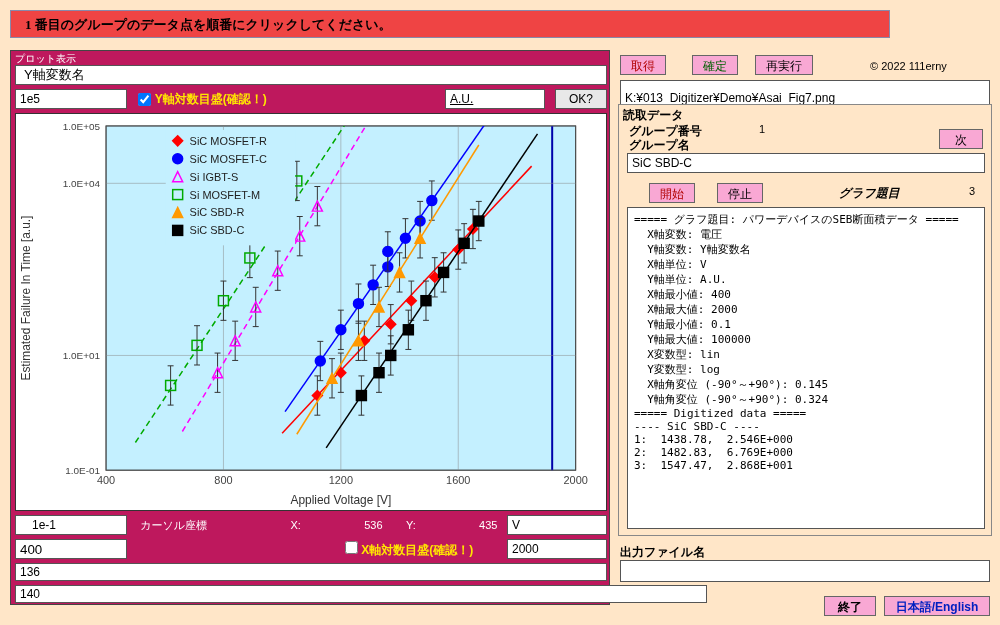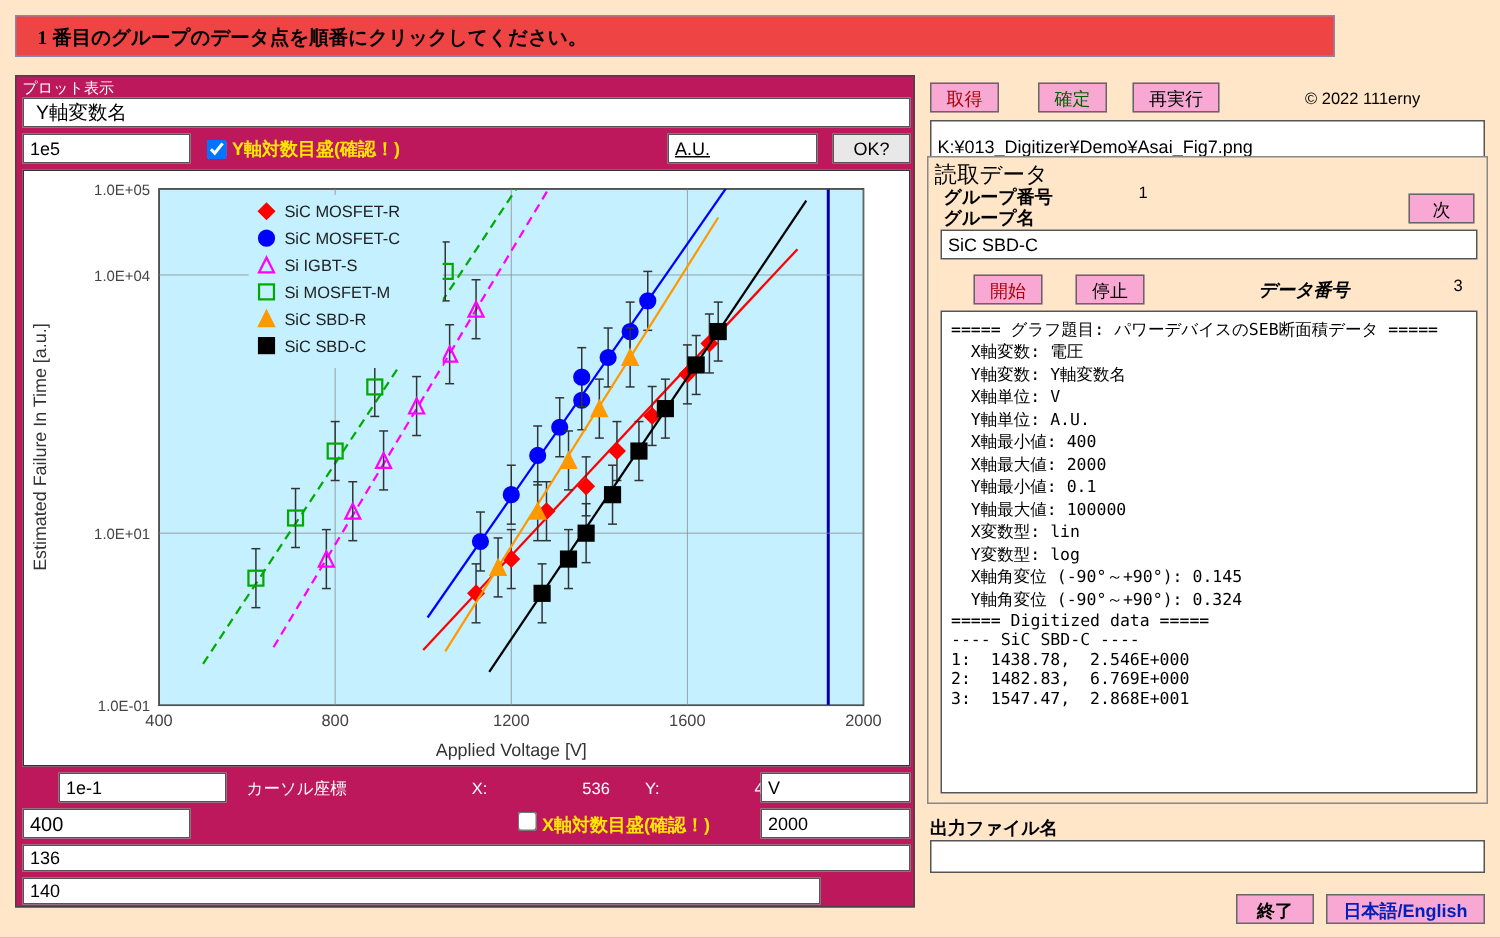--- a/index.html
+++ b/index.html
@@ -11,38 +11,38 @@
   .plot-panel-title { color: #fff; font-size: 10px; padding: 1px 4px; }
   .yvar-input { position: absolute; left: 4px; top: 14px; width: 592px; height: 20px; background: #fff; border: 1px solid #555; padding: 2px 8px; font-size: 13px; }
   .row2 { position: absolute; left: 4px; top: 38px; width: 592px; height: 20px; }
   .ymax-input { width: 112px; height: 20px; border: 1px solid #555; padding: 2px 4px; font-size: 12px; background:#fff; }
   .ylog-cb { margin-left: 8px; vertical-align: middle; }
   .ylog-label { color: #ffe600; font-weight: bold; font-size: 12px; vertical-align: middle; }
   .yunit-input { position: absolute; left: 430px; top: 0; width: 100px; height: 20px; border:1px solid #555; padding:2px 4px; font-size:12px; background:#fff;text-decoration:underline;}
   .ok-btn { position: absolute; left: 540px; top: 0; width: 52px; height: 20px; background: #e8e8e8; border:1px solid #555; font-size:12px;}
   .plot-area { position: absolute; left: 4px; top: 62px; width: 592px; height: 398px; background: #fff; border:1px solid #333; }
   .row-ymin { position:absolute; left:4px; top:464px; width:592px; height:20px;}
-  .ymin-input { width:112px; height:20px; border:1px solid #555; padding:2px 4px; font-size:12px; background:#fff;margin-left:24px;}
+  .ymin-input { width:112px; height:20px; border:1px solid #555; padding:2px 16px; font-size:12px; background:#fff;}
   .cursor-label { color:#fff; margin-left:10px; font-size:11px;}
   .xunit-input { position:absolute; right:0; top:0; width:100px; height:20px; border:1px solid #555; padding:2px 4px; background:#fff; font-size:12px;}
   .row-xmin { position:absolute; left:4px; top:488px; width:592px; height:20px;}
   .xmin-input { width:112px; height:20px; border:1px solid #555; padding:2px 4px; background:#fff;}
   .xlog-label { color:#ffe600; font-weight:bold; font-size:12px;}
   .xmax-input { position:absolute; right:0; top:0; width:100px; height:20px; border:1px solid #555; padding:2px 4px; background:#fff; font-size:12px;}
   .row136 { position:absolute; left:4px; top:512px; width:592px; height:18px; background:#fff; border:1px solid #555; padding:1px 4px; font-size:12px;}
-  .row140 { position:absolute; left:4px; top:534px; width:532px; height:18px; background:#fff; border:1px solid #555; padding:1px 4px; font-size:12px;}
+  .row140 { position:absolute; left:4px; top:534px; width:692px; height:18px; background:#fff; border:1px solid #555; padding:1px 4px; font-size:12px;}
   
   .btn { background:#f9a8d4; border:1px solid #666; padding:2px 10px; font-size:12px; cursor:pointer; height:20px;}
   .btn-acquire { position:absolute; left:620px; top:55px; color:#b00000;}
   .btn-confirm { position:absolute; left:692px; top:55px; color:#006000;}
   .btn-rerun { position:absolute; left:755px; top:55px;}
   .copyright { position:absolute; left:870px; top:60px; font-size:11px;}
   .file-input { position:absolute; left:620px; top:80px; width:370px; height:36px; background:#fff; border:1px solid #555; padding:2px 4px; font-size:12px;}
   .read-panel { position:absolute; left:618px; top:104px; width:374px; height:432px; border:1px solid #888; background:#ffe6c8;}
-  .read-title { font-size:15px; padding:2px 4px;}
+  .read-title { font-size:12px; padding:2px 4px;font-weight:bold;}
   .grp-idx-label { position:absolute; left:10px; top:18px; font-size:12px; font-weight:bold;}
   .grp-idx-val { position:absolute; left:140px; top:18px; font-size:11px;}
   .grp-name-label { position:absolute; left:10px; top:32px; font-size:12px; font-weight:bold;}
   .btn-next { position:absolute; left:320px; top:24px; width:44px;}
   .grp-name-input { position:absolute; left:8px; top:48px; width:358px; height:20px; background:#fff; border:1px solid #555; padding:2px 4px; font-size:12px;}
   .btn-start { position:absolute; left:30px; top:78px; color:#b00000;}
   .btn-stop  { position:absolute; left:98px; top:78px;}
   .data-idx-label { position:absolute; left:220px; top:80px; font-size:12px; font-style:italic; font-weight:bold;}
   .data-idx-val { position:absolute; left:350px; top:80px; font-size:11px;}
   .log-box { position:absolute; left:8px; top:102px; width:358px; height:322px; background:#fff; border:1px solid #555; padding:4px 6px; font-size:11px; font-family:"MS Gothic",monospace; white-space:pre; overflow:hidden;}
@@ -315,21 +315,21 @@
 
 <div class="read-panel">
   <div class="read-title">読取データ</div>
   <div class="grp-idx-label">グループ番号</div>
   <div class="grp-idx-val">1</div>
   <div class="grp-name-label">グループ名</div>
   <button class="btn btn-next">次</button>
   <input class="grp-name-input" value="SiC SBD-C" style="">
   <button class="btn btn-start">開始</button>
   <button class="btn btn-stop">停止</button>
-  <div class="data-idx-label">データ番号</div>
+  <div class="data-idx-label">グラフ題目</div>
   <div class="data-idx-val">3</div>
   <div class="log-box">===== グラフ題目: パワーデバイスのSEB断面積データ =====
   X軸変数: 電圧
   Y軸変数: Y軸変数名
   X軸単位: V
   Y軸単位: A.U.
   X軸最小値: 400
   X軸最大値: 2000
   Y軸最小値: 0.1
   Y軸最大値: 100000

